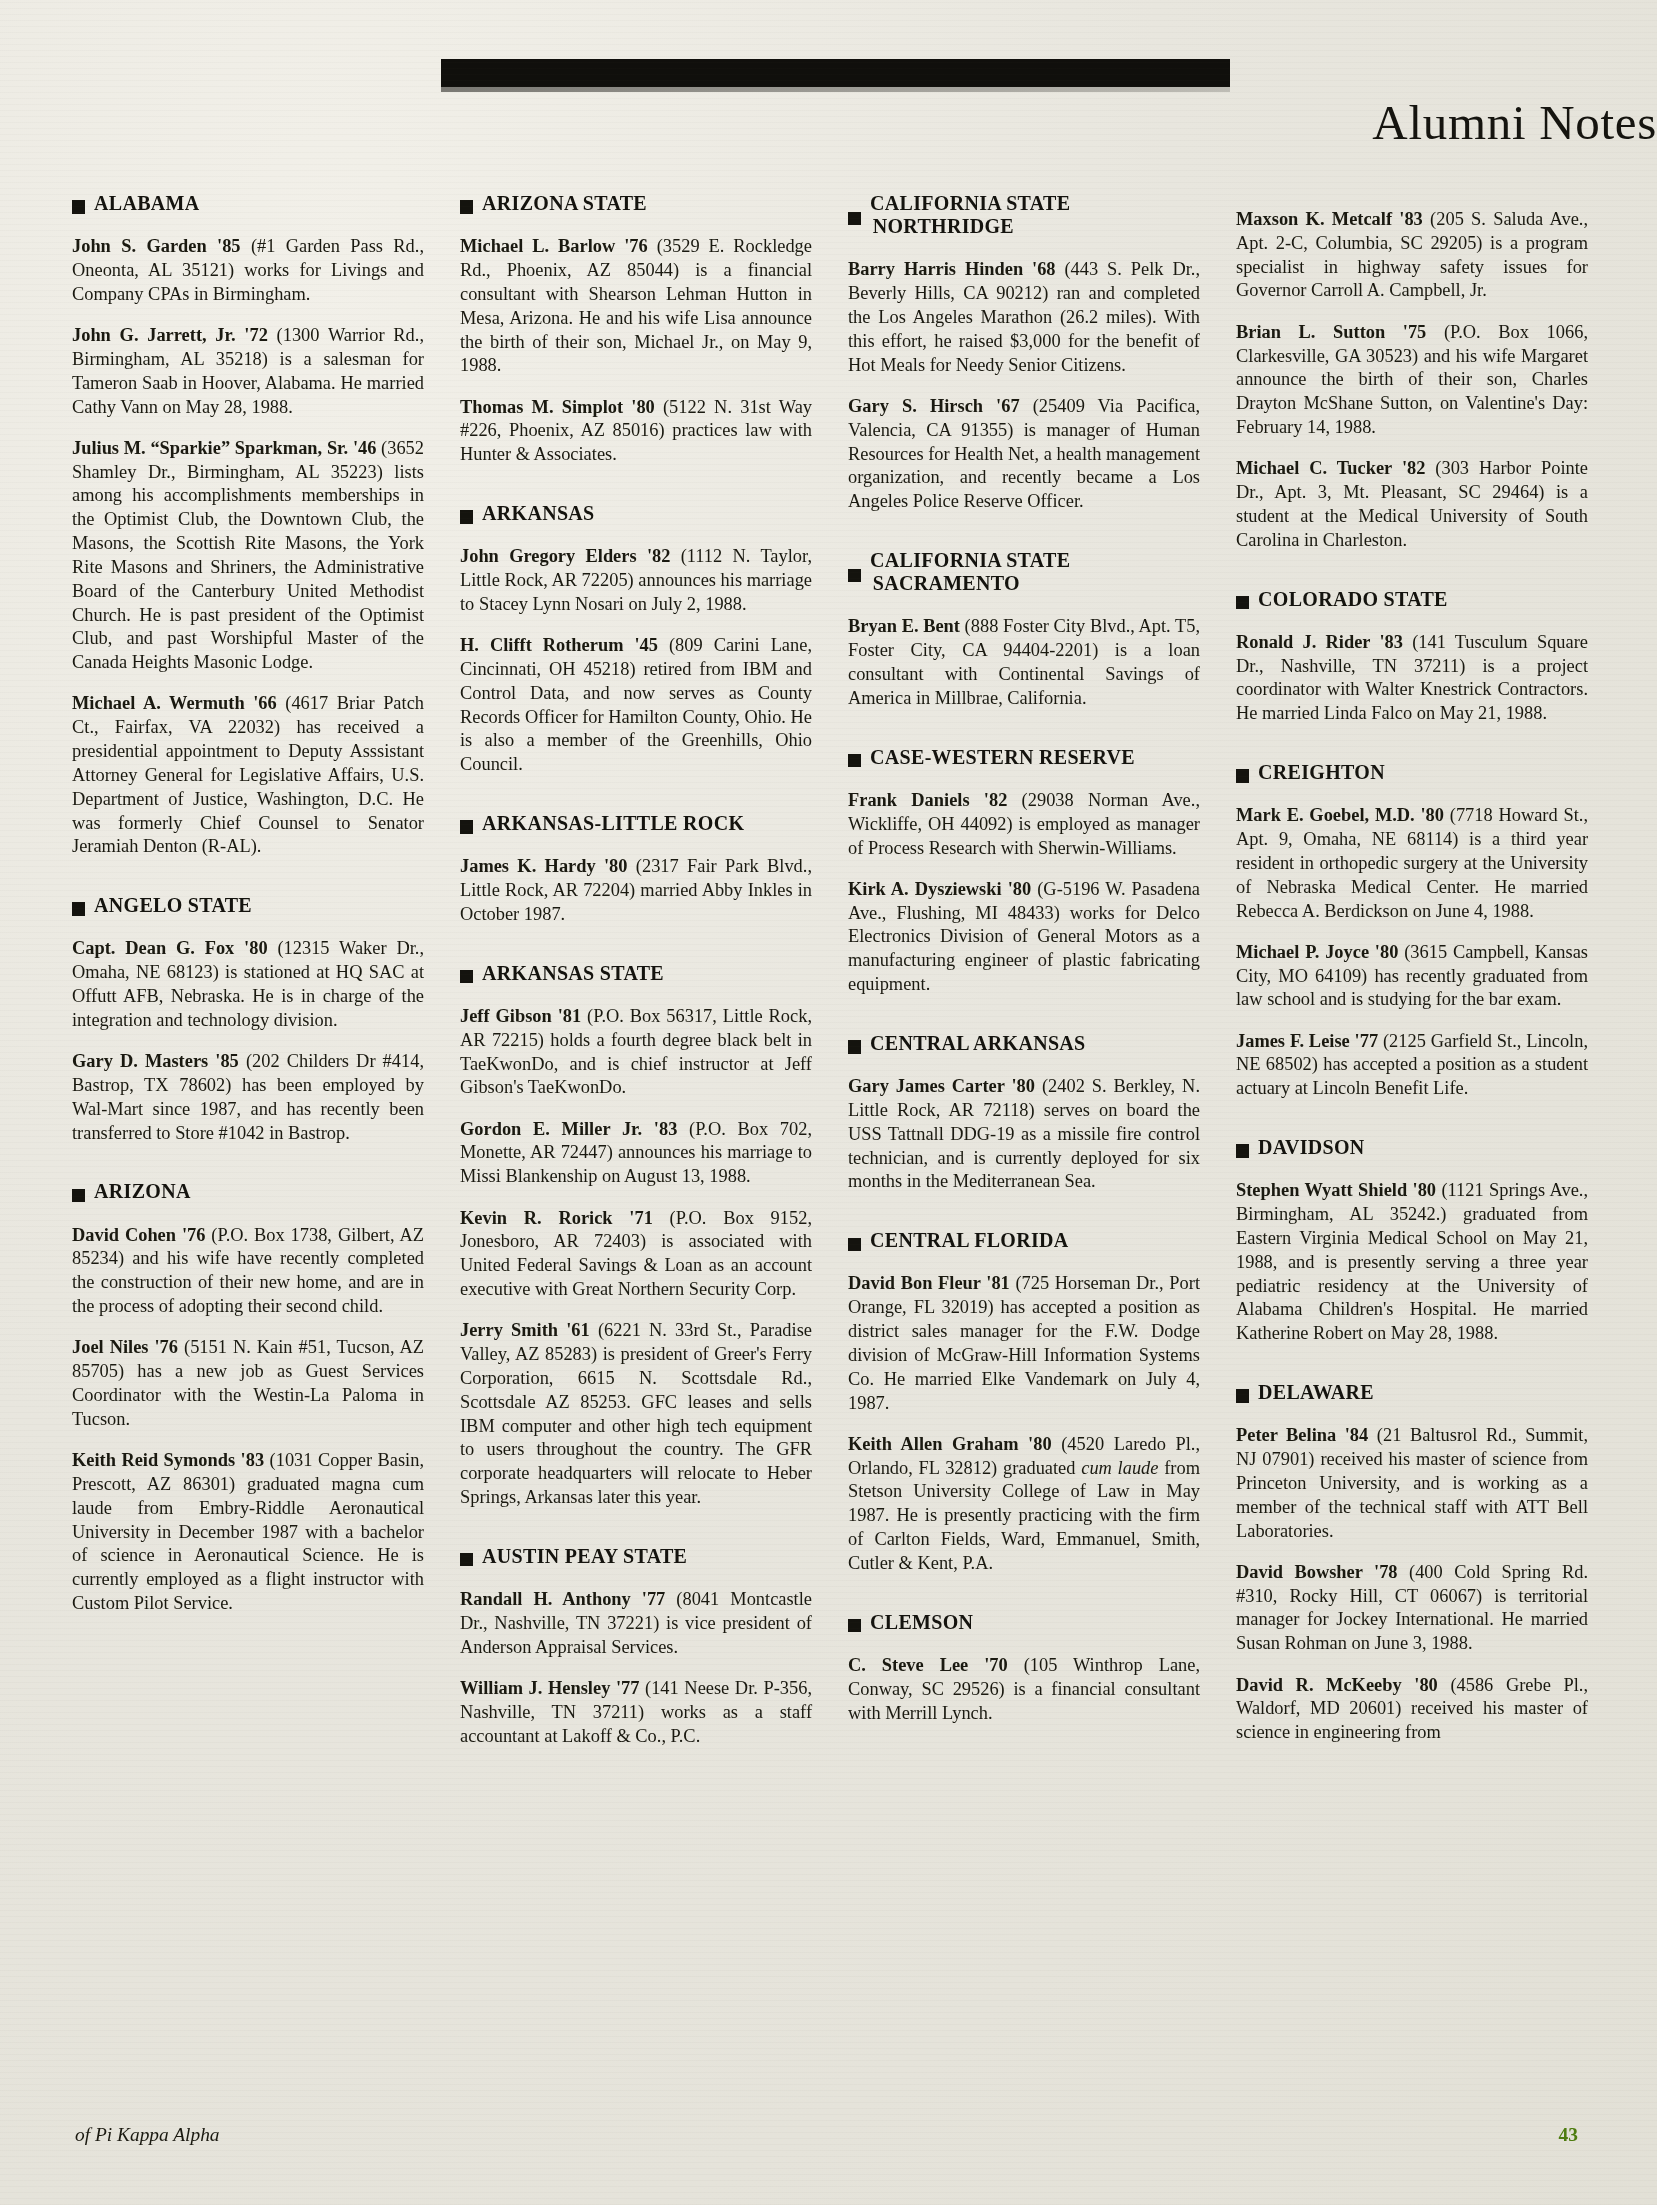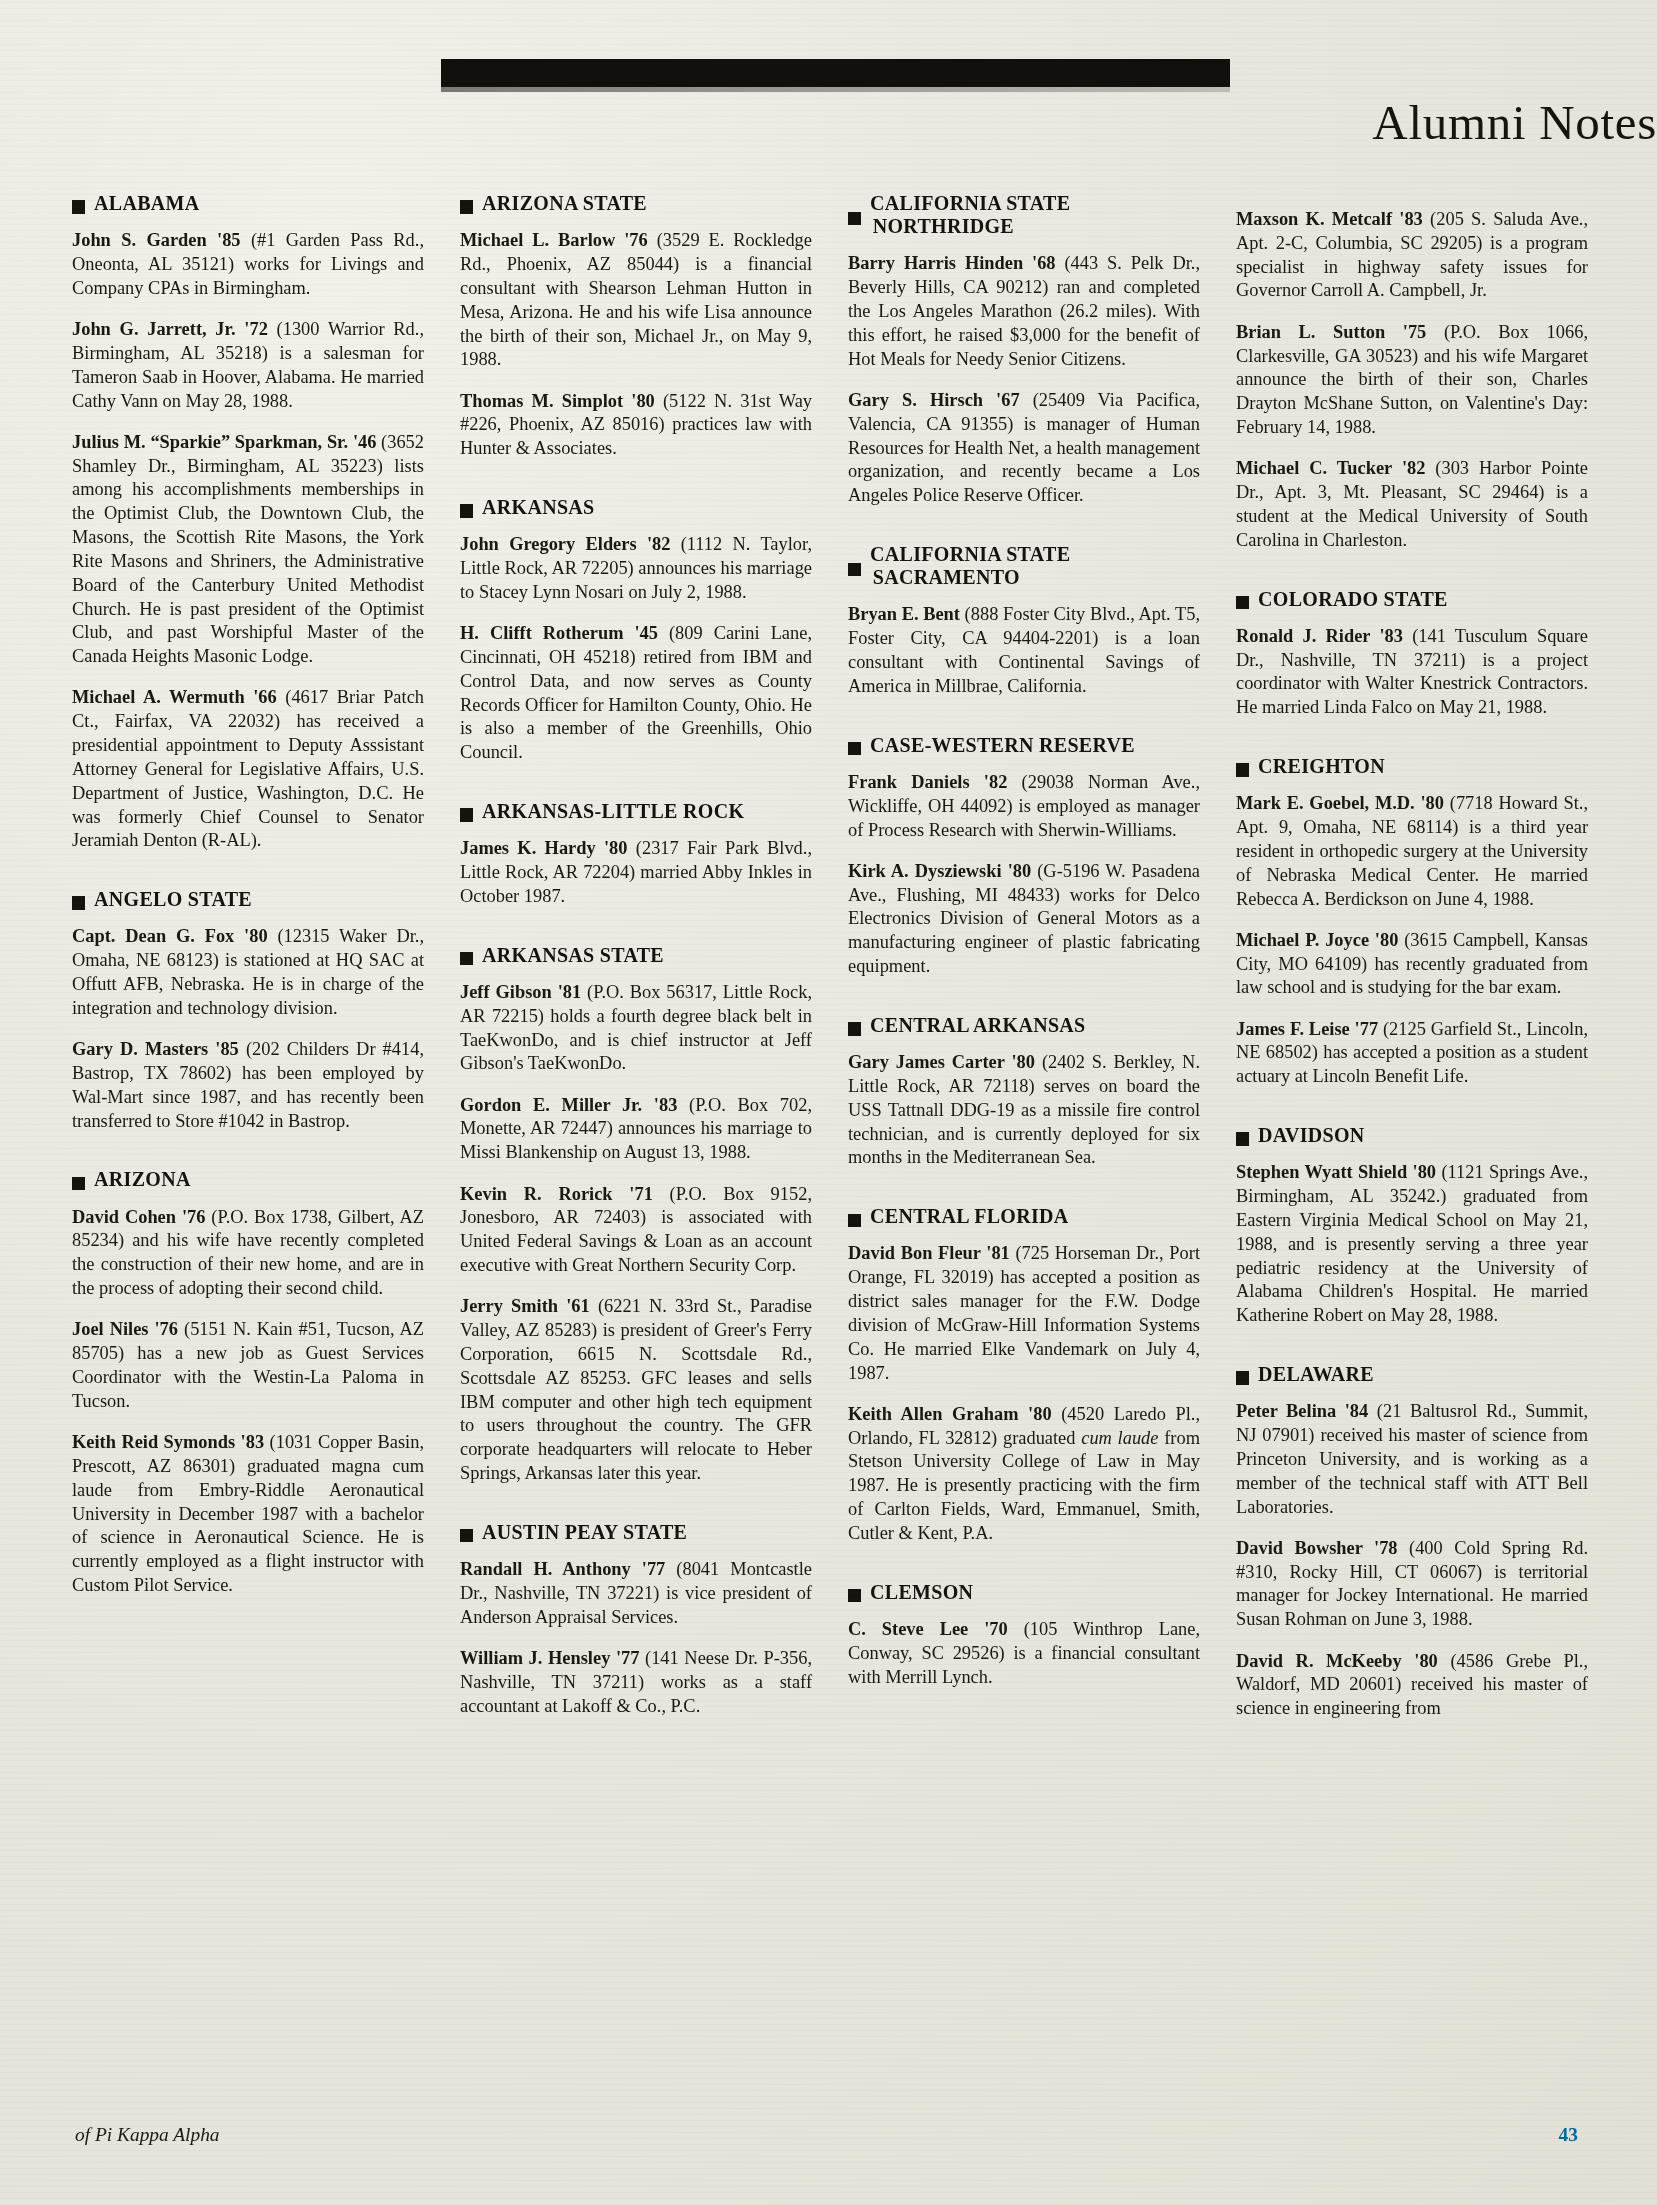--- a/index.html
+++ b/index.html
@@ -65,33 +65,33 @@
     line-height:1.295;
     text-align:justify;
     text-justify:inter-word;
     margin:17.4px 0 0 0;
     hyphens:auto;
     -webkit-hyphens:auto;
     color:#1a1910;
   }
   .entry b { font-weight:700; }
   .entry i { font-style:italic; }
-  .sec + .entry { margin-top:14px; }
+  .sec + .entry { margin-top:20px; }
   .entry + .sec { margin-top:35px; }
 
   
   .foot-left {
     position:absolute; left:75px; bottom:59px;
     font-style:italic; font-size:19.4px; color:#1a1910;
     font-family:"Liberation Serif", serif;
     margin-top:28px;
   }
   .foot-right {
     position:absolute; right:79px; bottom:59px;
-    font-size:19.4px; font-weight:700; color:#0369a1;margin-top:24px;
+    font-size:19.4px; font-weight:700; color:#4d7c0f;margin-top:24px;
   }
   
   .ghost { position:absolute; inset:0; opacity:.05; pointer-events:none;
            background:repeating-linear-gradient(0deg, rgba(90,85,70,.6) 0 0.7px, rgba(0,0,0,0) 0.7px 6px); }
 </style>
 </head>
 <body>
 
 <div class="paper"></div>
 <div class="page">

